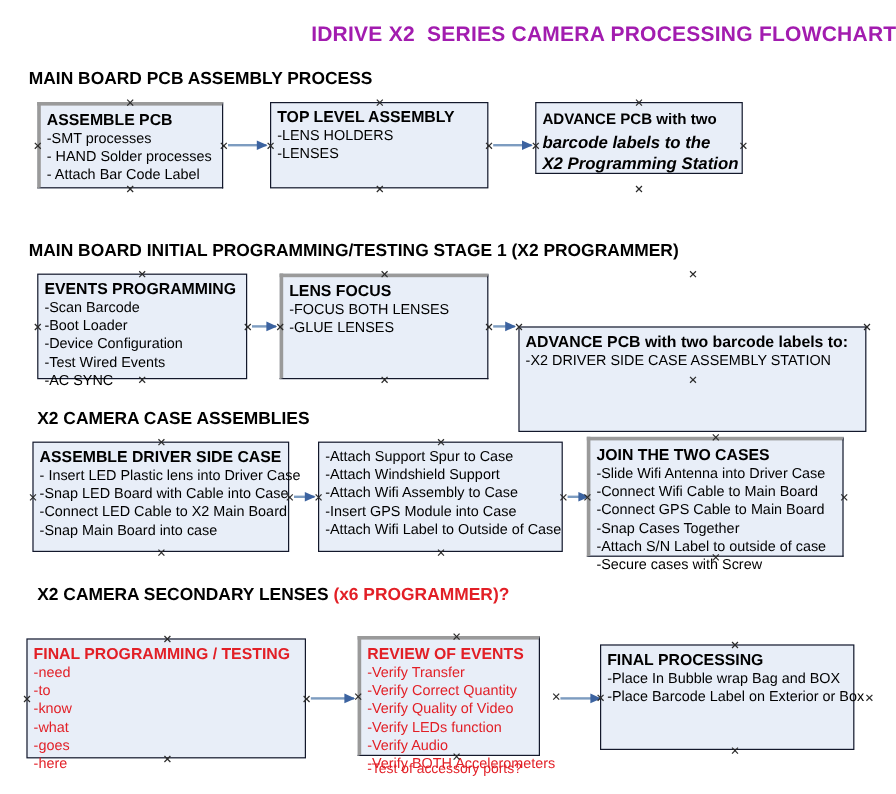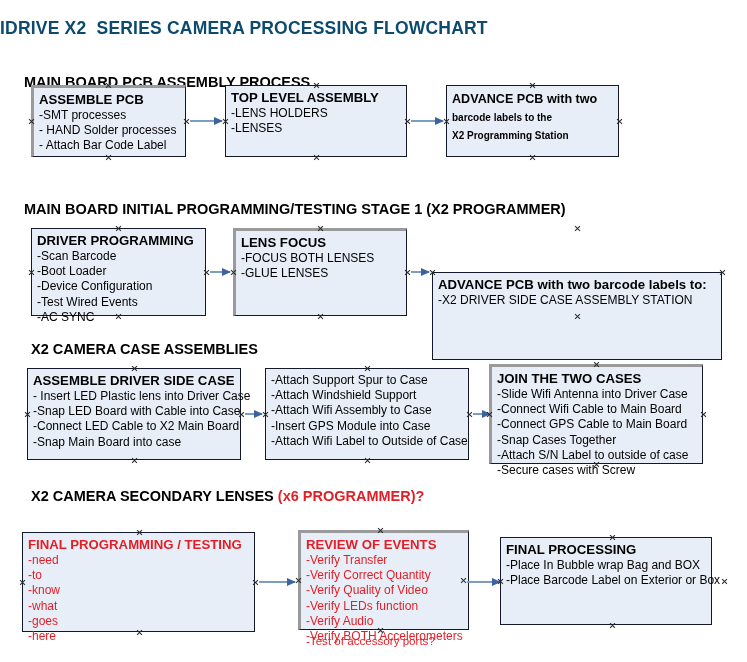--- a/index.html
+++ b/index.html
@@ -20,24 +20,24 @@
     left: 0; top: 0;
     width: 747px;
     height: 662px;
   }
 
   
   .doc-title {
     position: absolute;
     left: 0; top: 18px;
     width: 747px;
-    text-align: left;
+    text-align: right;
     font-size: 17.5px;
     font-weight: bold;
-    color: #0c4a6e;
+    color: #a21caf;
     letter-spacing: 0.2px;
     white-space: pre;
   }
   .section-title {
     position: absolute;
     font-size: 14.5px;
     font-weight: bold;
     color: #000000;
     white-space: nowrap;
   }
@@ -69,22 +69,23 @@
   }
   .node .item {
     font-size: 12px;
     color: #000000;
     line-height: 15.2px;
     white-space: nowrap;
   }
   
   .node.allbold .item {
     font-weight: bold;
-    font-size: 10px;
+    font-size: 14px;
     line-height: 18.5px;
+    font-style: italic;
   }
   .node.allbold .title {
     font-size: 12.6px;
     line-height: 18.5px;
   }
   
   .node.red .title,
   .node.red .item {
     color: #e21f26;
   }
@@ -134,21 +135,21 @@
     border-bottom: 4.5px solid transparent;
   }
 </style>
 </head>
 <body>
 
 <div id="canvas">
 
   <div class="doc-title">IDRIVE X2  SERIES CAMERA PROCESSING FLOWCHART</div>
 
-  <div class="section-title" style="left:24px; top:58px;margin-top:16px;">
+  <div class="section-title" style="left:24px; top:58px;">
     <span>MAIN BOARD PCB ASSEMBLY PROCESS</span>
   </div>
 
   <div class="node shadowed" style="left:31px; top:85px; width:155px; height:72px;">
     <div class="title">ASSEMBLE PCB</div>
     <div class="item">-SMT processes</div>
     <div class="item">- HAND Solder processes</div>
     <div class="item">- Attach Bar Code Label</div>
   </div>
   <div class="handle" style="left:108px; top:85px;"></div>
@@ -163,36 +164,36 @@
     <div class="item">-LENS HOLDERS</div>
     <div class="item">-LENSES</div>
   </div>
   <div class="handle" style="left:316px; top:85px;"></div>
   <div class="handle" style="left:316px; top:157px;"></div>
   <div class="handle" style="left:225px; top:121px;"></div>
   <div class="handle" style="left:407px; top:121px;"></div>
 
   <div class="arrow" style="left:411px; top:120px; width:32px;"></div>
 
-  <div class="node allbold" style="left:446px; top:85px; width:173px; height:72px;">
+  <div class="node allbold" style="left:446px; top:85px; width:173px; height:60px;">
     <div class="title">ADVANCE PCB with two</div>
     <div class="item">barcode labels to the</div>
     <div class="item"> X2 Programming Station</div>
   </div>
   <div class="handle" style="left:532px; top:85px;"></div>
   <div class="handle" style="left:532px; top:157px;"></div>
   <div class="handle" style="left:446px; top:121px;"></div>
   <div class="handle" style="left:619px; top:121px;"></div>
 
   <div class="section-title" style="left:24px; top:201px;">
     <span>MAIN BOARD INITIAL PROGRAMMING/TESTING STAGE 1 (X2 PROGRAMMER)</span>
   </div>
 
   <div class="node" style="left:31px; top:228px; width:175px; height:88px;">
-    <div class="title">DRIVER PROGRAMMING</div>
+    <div class="title">EVENTS PROGRAMMING</div>
     <div class="item">-Scan Barcode</div>
     <div class="item">-Boot Loader</div>
     <div class="item">-Device Configuration</div>
     <div class="item">-Test Wired Events</div>
     <div class="item">-AC SYNC</div>
   </div>
   <div class="handle" style="left:118px; top:228px;"></div>
   <div class="handle" style="left:118px; top:316px;"></div>
   <div class="handle" style="left:31px; top:272px;"></div>
   <div class="handle" style="left:206px; top:272px;"></div>
@@ -279,21 +280,21 @@
     <div class="item">-goes</div>
     <div class="item">-here</div>
   </div>
   <div class="handle" style="left:139px; top:532px;"></div>
   <div class="handle" style="left:139px; top:632px;"></div>
   <div class="handle" style="left:22px; top:582px;"></div>
   <div class="handle" style="left:255px; top:582px;"></div>
 
   <div class="arrow" style="left:259px; top:581px; width:36px;"></div>
 
-  <div class="node red shadowed" style="left:298px; top:530px; width:171px; height:100px;">
+  <div class="node red shadowed" style="left:298px; top:530px; width:152px; height:100px;">
     <div class="title">REVIEW OF EVENTS</div>
     <div class="item">-Verify Transfer</div>
     <div class="item">-Verify Correct Quantity</div>
     <div class="item">-Verify Quality of Video</div>
     <div class="item">-Verify LEDs function</div>
     <div class="item">-Verify Audio</div>
     <div class="item">-Verify BOTH Accelerometers</div>
     <div class="overflow-item" style="top:100px;">-Test of accessory ports?</div>
   </div>
   <div class="handle" style="left:380px; top:530px;"></div>

